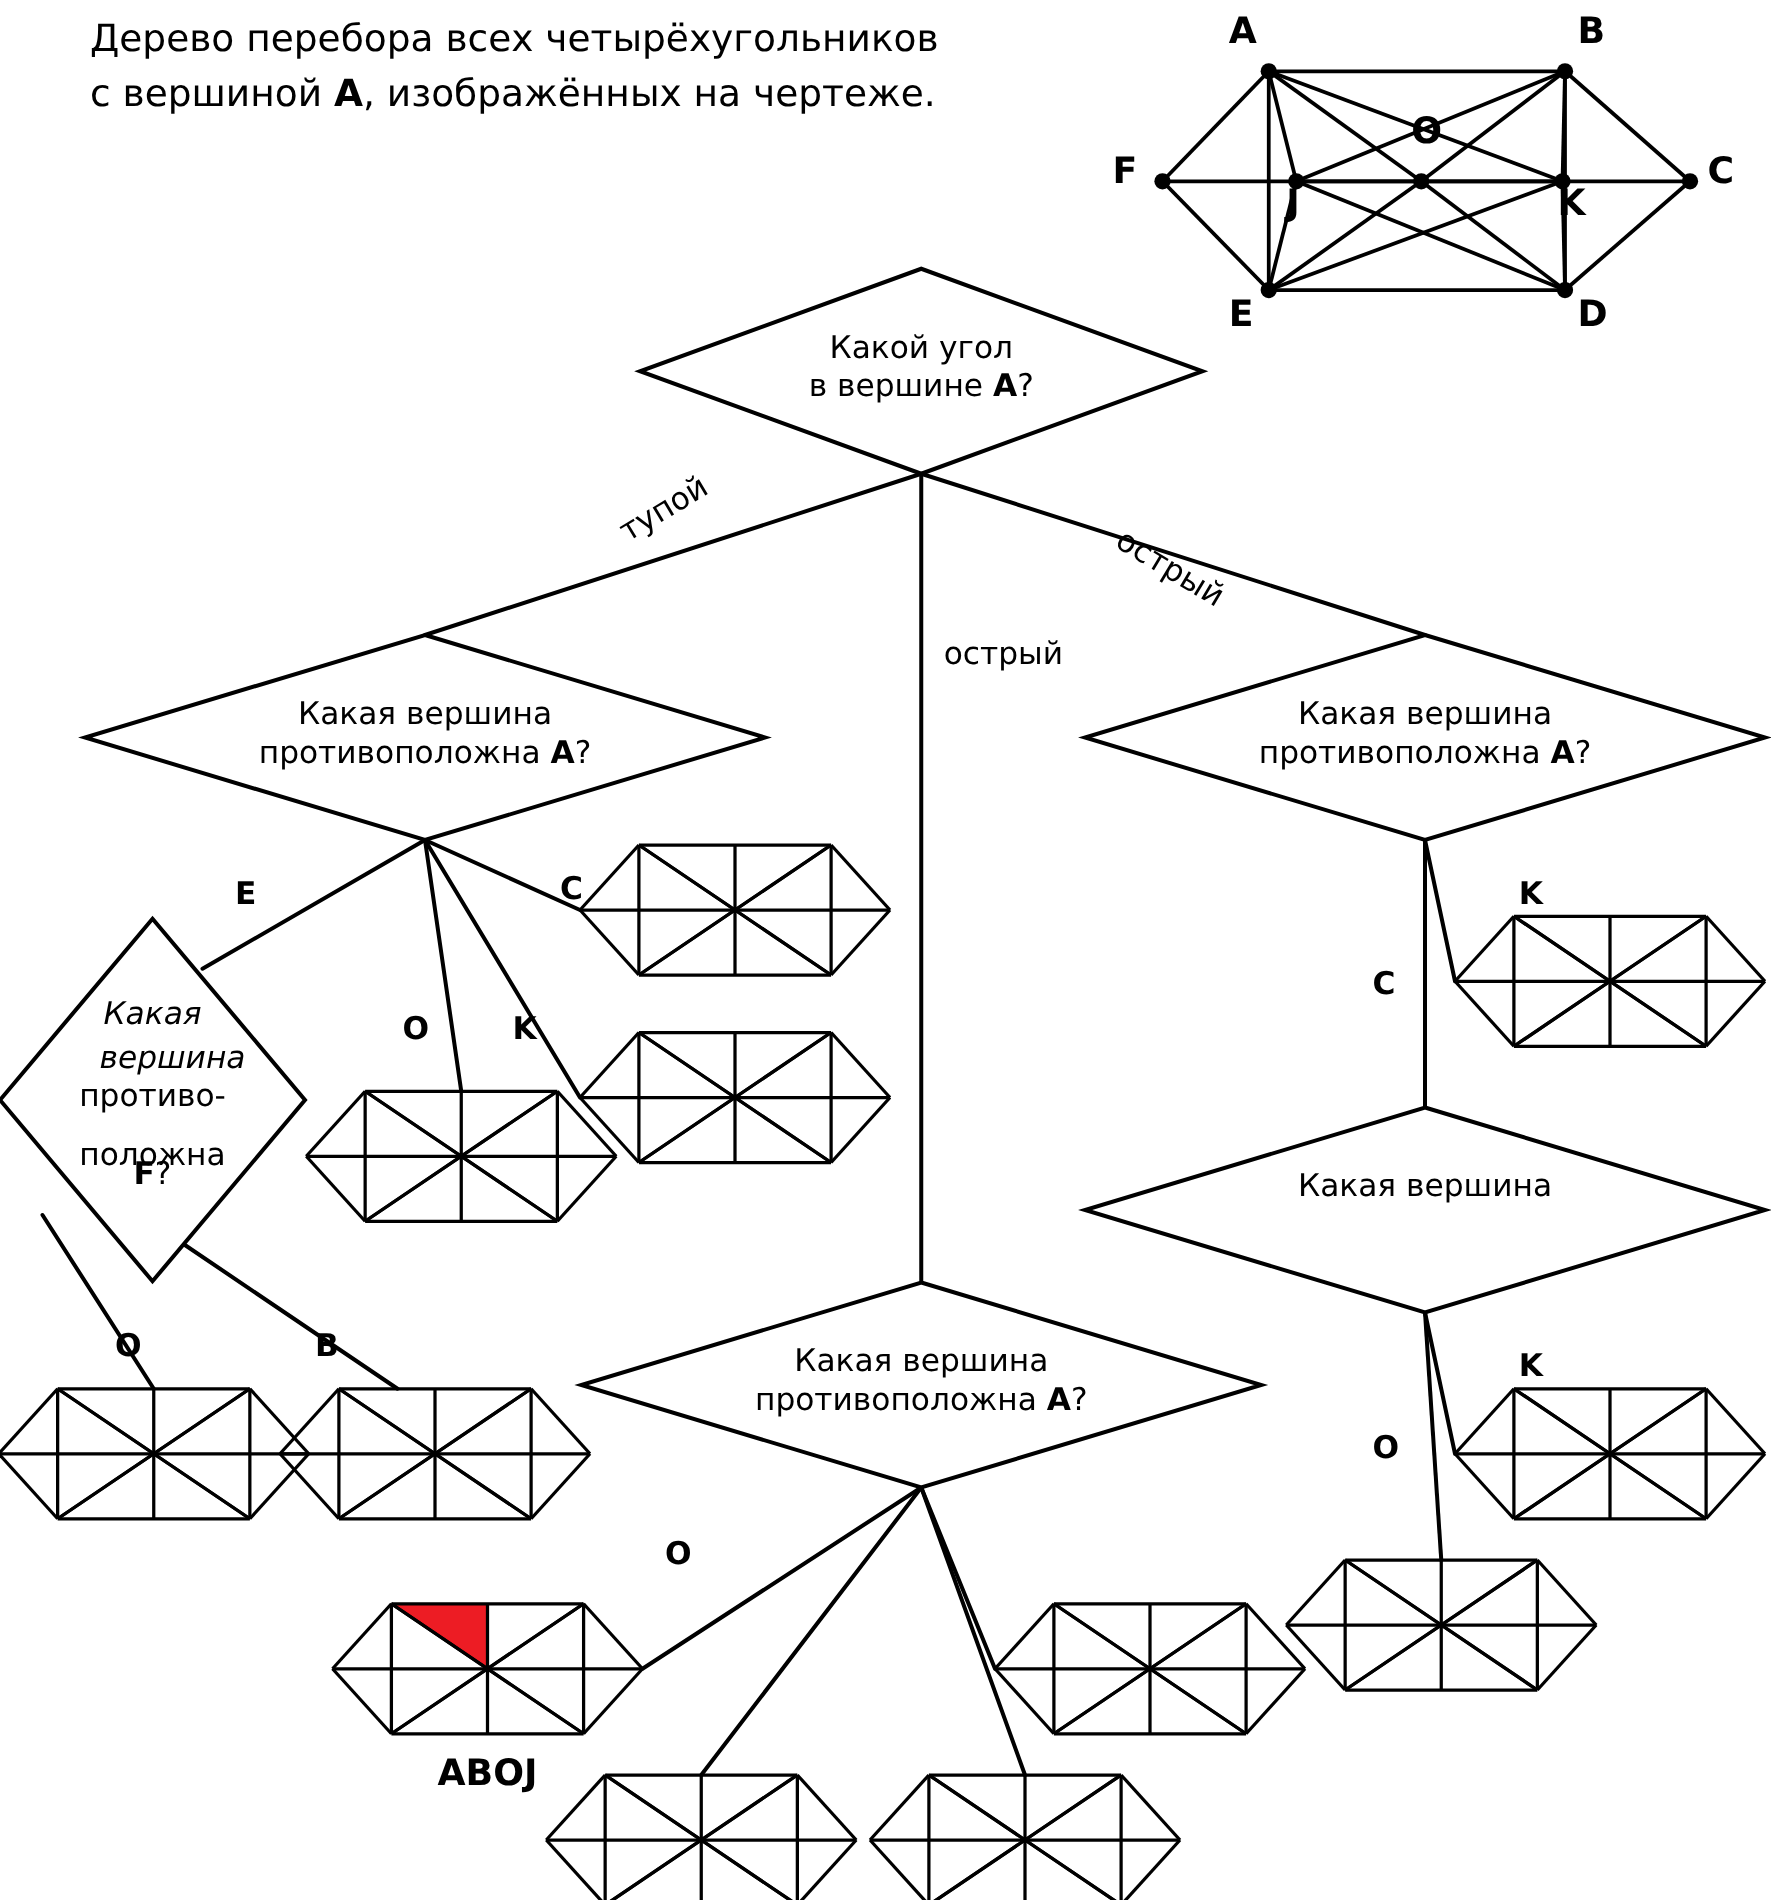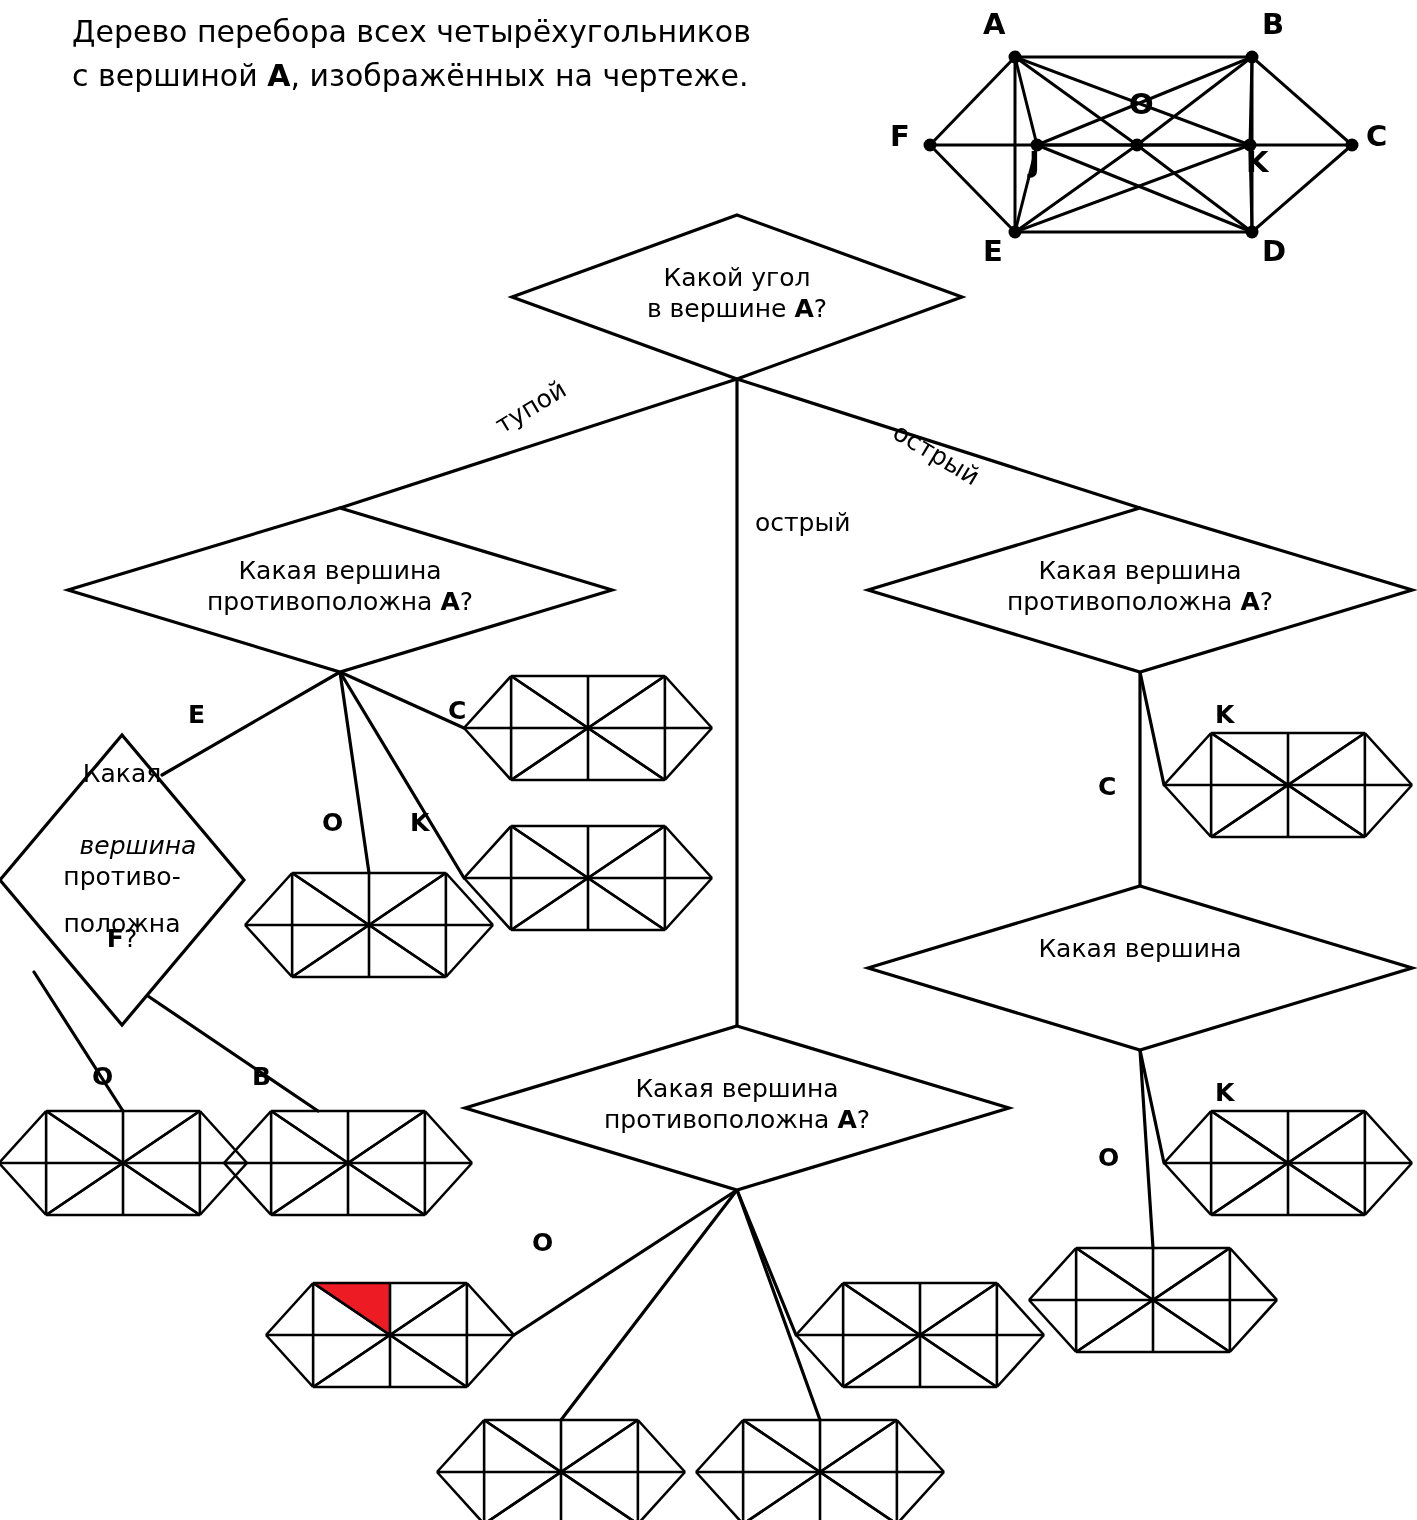--- a/index.html
+++ b/index.html
@@ -345,28 +345,29 @@
     <div class="txt vertex-label" style="left: 1029px; top: 145px;">J</div>
     <div class="txt vertex-label" style="left: 1246px; top: 145px;">K</div>
     <div class="txt vertex-label" style="left: 983px; top: 234px;">E</div>
     <div class="txt vertex-label" style="left: 1262px; top: 234px;">D</div>
     <div class="txt node-label" style="width: 450px; left: 512px; top: 263px;">Какой угол</div>
     <div class="txt node-label" style="width: 450px; left: 512px; top: 294px;">в вершине <b>A</b>?</div>
     <div class="txt node-label" style="width: 544px; left: 68px; top: 556px;">Какая вершина</div>
     <div class="txt node-label" style="width: 544px; left: 68px; top: 587px;">противоположна <b>A</b>?</div>
     <div class="txt node-label" style="width: 544px; left: 868px; top: 556px;">Какая вершина</div>
     <div class="txt node-label" style="width: 544px; left: 868px; top: 587px;">противоположна <b>A</b>?</div>
-    <div class="txt node-label" style="width: 244px; left: 0px; top: 759px;">Какая</div>
+    <div class="txt node-label" style="width: 244px; left: 0px; top: 796px; font-style: italic;">Какая</div>
     <div class="txt node-label" style="width: 244px; left: 16px; top: 830.5px; font-style: italic;">вершина</div>
     <div class="txt node-label" style="width: 244px; left: 0px; top: 861.5px;">противо-</div>
     <div class="txt node-label" style="width: 244px; left: 0px; top: 892.5px; margin-top: 16px;">положна</div>
     <div class="txt node-label" style="width: 244px; left: 0px; top: 923.5px;"><b>F</b>?</div>
     <div class="txt node-label" style="width: 544px; left: 868px; top: 934px;">Какая вершина</div>
     <div class="txt node-label" style="width: 544px; left: 465px; top: 1074px;">Какая вершина</div>
     <div class="txt node-label" style="width: 544px; left: 465px; top: 1105px;">противоположна <b>A</b>?</div>
+    <div class="txt leaf-caption" style="width: 260px; text-align: center; left: 260px; top: 1401px;">ABOJ</div>
     <div class="txt edge-label thin" style="left: 498px; top: 412px; transform: rotate(-31deg); transform-origin: left center;">тупой</div>
     <div class="txt edge-label thin" style="left: 895px; top: 415px; transform: rotate(31deg); transform-origin: left center;">острый</div>
     <div class="txt edge-label thin" style="left: 755px; top: 508px;">острый</div>
     <div class="txt edge-label" style="left: 188px; top: 700px;">E</div>
     <div class="txt edge-label" style="left: 448px; top: 696px;">C</div>
     <div class="txt edge-label" style="left: 322px; top: 808px;">O</div>
     <div class="txt edge-label" style="left: 410px; top: 808px;">K</div>
     <div class="txt edge-label" style="left: 92px; top: 1062px;">O</div>
     <div class="txt edge-label" style="left: 252px; top: 1062px;">B</div>
     <div class="txt edge-label" style="left: 1215px; top: 700px;">K</div>

